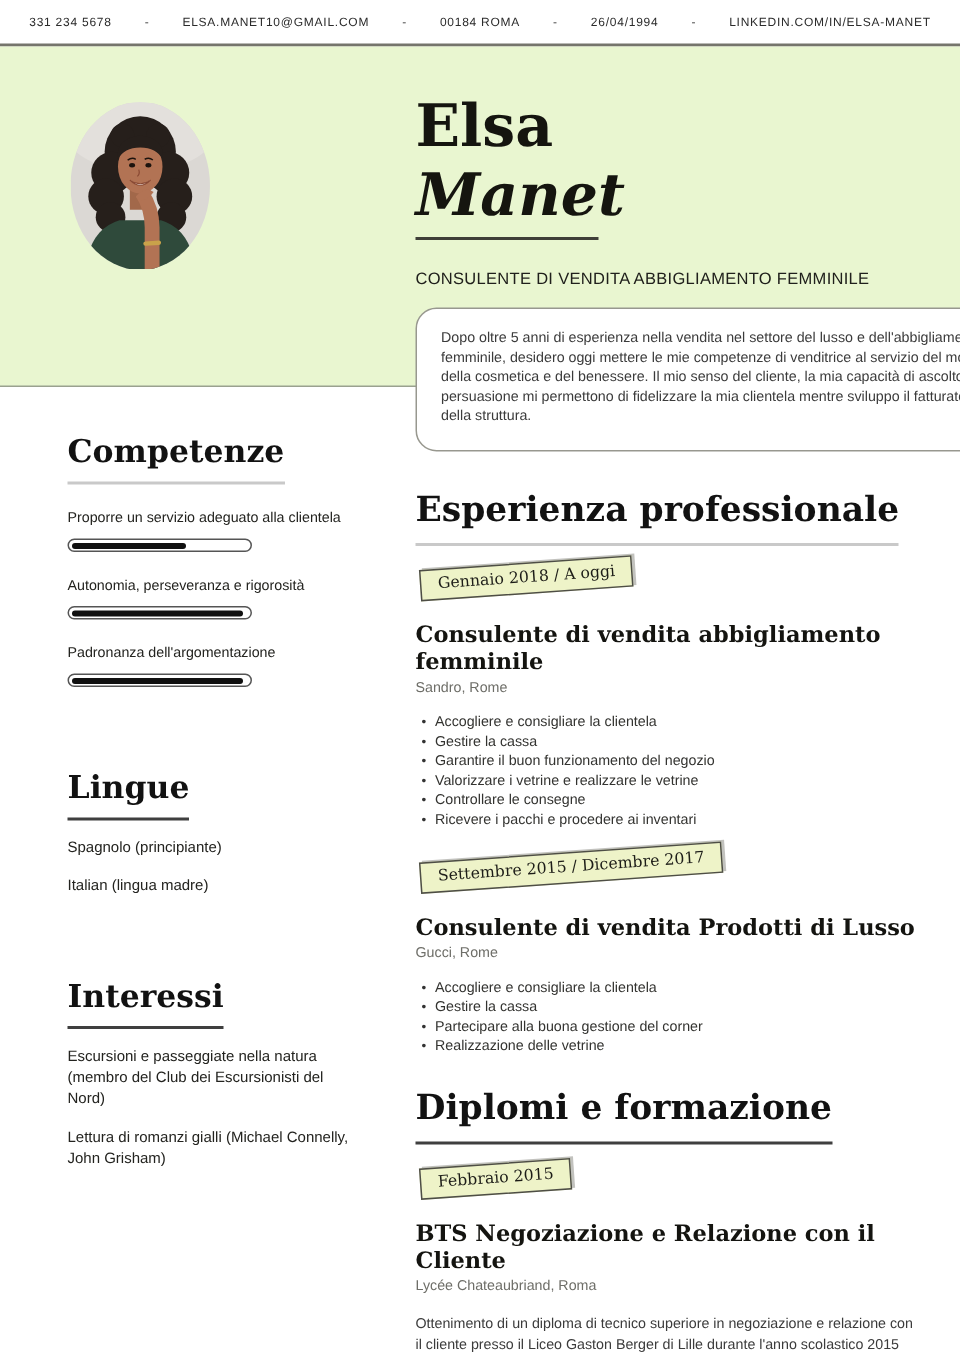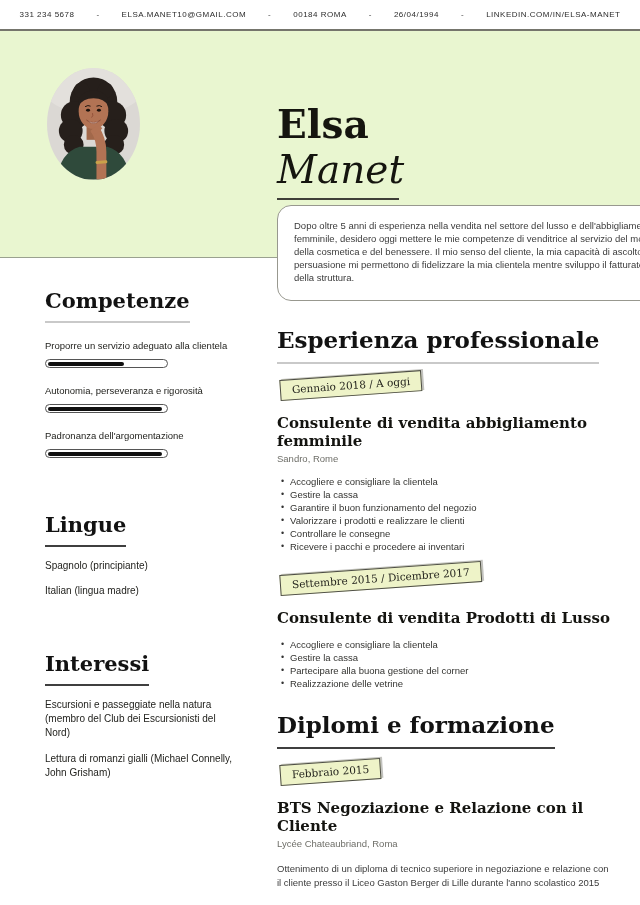--- a/index.html
+++ b/index.html
@@ -9,23 +9,23 @@
 
   
   .contact-bar { height:31px; display:flex; align-items:center; justify-content:center; gap:22px;
     font-size:8px; letter-spacing:.5px; color:#2b2b2b; background:#fff; border-bottom:2px solid #75756c; }
   .contact-bar .sep { color:#444; }
 
   
   .hero { position:relative; height:227px; background:#e9f6d0; border-bottom:1px solid #9aa18f; }
   .photo { position:absolute; left:47px; top:37px; width:93px; height:112px; border-radius:50%; overflow:hidden; }
   .photo svg { display:block; width:100%; height:100%; }
-  .name-block { position:absolute; left:277px; top:30px;margin-top:40px; }
+  .name-block { position:absolute; left:277px; top:30px; }
   .first-name { font-family:"DejaVu Serif","Liberation Serif",serif; font-weight:600; font-size:39px; line-height:46px; color:#15150f; }
-  .last-name  { font-family:"DejaVu Serif","Liberation Serif",serif; font-weight:400; font-style:italic; font-size:39px; line-height:46px; color:#15150f; }
+  .last-name  { font-family:"DejaVu Serif","Liberation Serif",serif; font-weight:700; font-style:italic; font-size:39px; line-height:46px; color:#15150f; }
   .name-underline { width:122px; border-bottom:2px solid #3f3f38; margin-top:5px; }
   .job-title { margin-top:20px; font-size:11px; letter-spacing:.2px; color:#20201c; }
 
   
   .summary-card { position:absolute; left:277px; top:205px; width:404px; min-height:96px;
     background:#ffffff; border:1px solid #98988f; border-radius:14px; padding:13px 16px;
     font-size:9.5px; line-height:13px; color:#3b3b3b; z-index:5; }
 
   
   .columns { display:flex; align-items:flex-start; }
@@ -171,31 +171,32 @@
         <div>
           <div class="badge-row">
             <span class="date-badge">Gennaio 2018 / A oggi</span>
           </div>
           <div class="entry-title">Consulente di vendita abbigliamento femminile</div>
           <div class="entry-sub">Sandro, Rome</div>
           <ul class="bullets">
             <li>Accogliere e consigliare la clientela</li>
             <li>Gestire la cassa</li>
             <li>Garantire il buon funzionamento del negozio</li>
-            <li>Valorizzare i prodotti e realizzare le clienti</li>
+            <li>Valorizzare i vetrine e realizzare le vetrine</li>
             <li>Controllare le consegne</li>
             <li>Ricevere i pacchi e procedere ai inventari</li>
           </ul>
         </div>
 
         <div class="job2">
           <div class="badge-row">
             <span class="date-badge">Settembre 2015 / Dicembre 2017</span>
           </div>
           <div class="entry-title">Consulente di vendita Prodotti di Lusso</div>
+          <div class="entry-sub">Gucci, Rome</div>
           <ul class="bullets">
             <li>Accogliere e consigliare la clientela</li>
             <li>Gestire la cassa</li>
             <li>Partecipare alla buona gestione del corner</li>
             <li>Realizzazione delle vetrine</li>
           </ul>
         </div>
       </div>
 
       <div class="edu-section">

